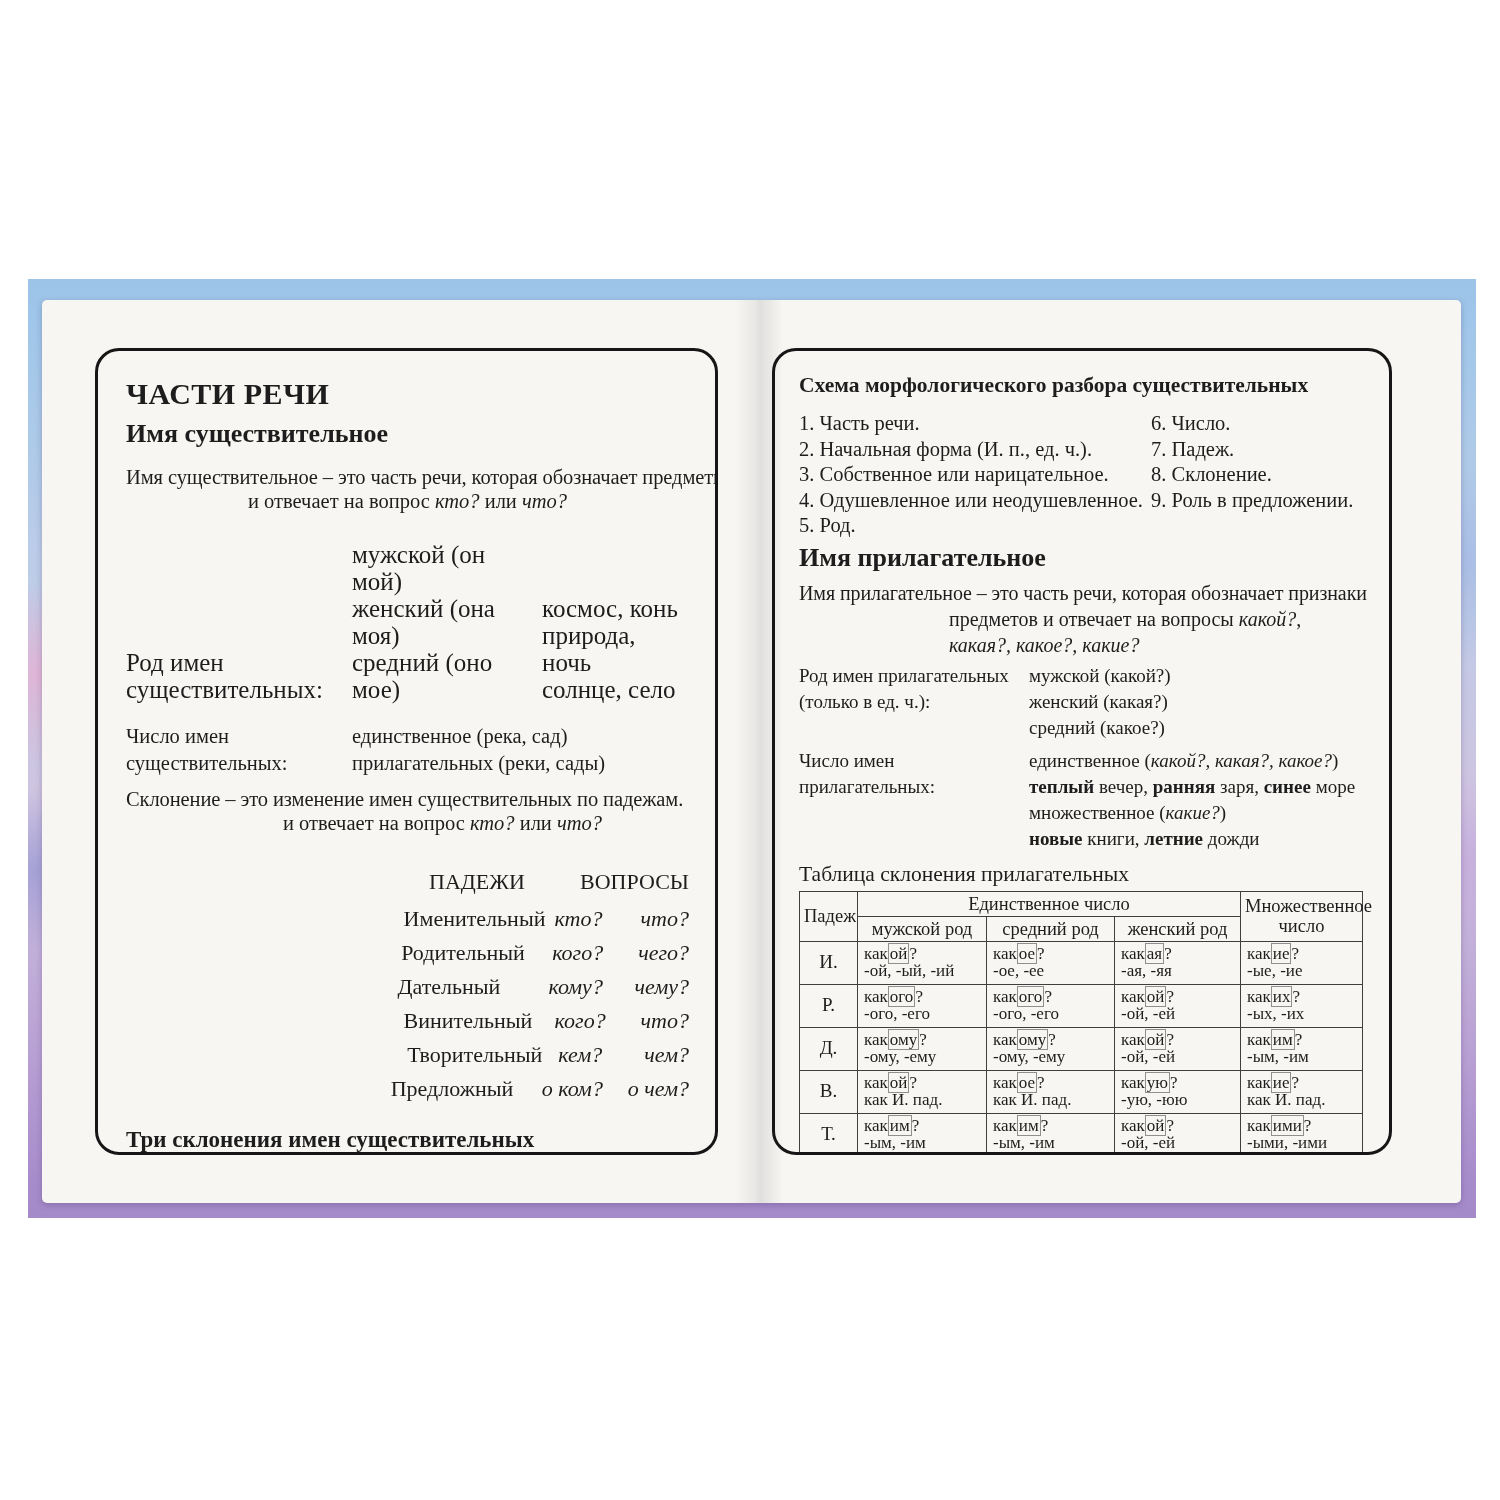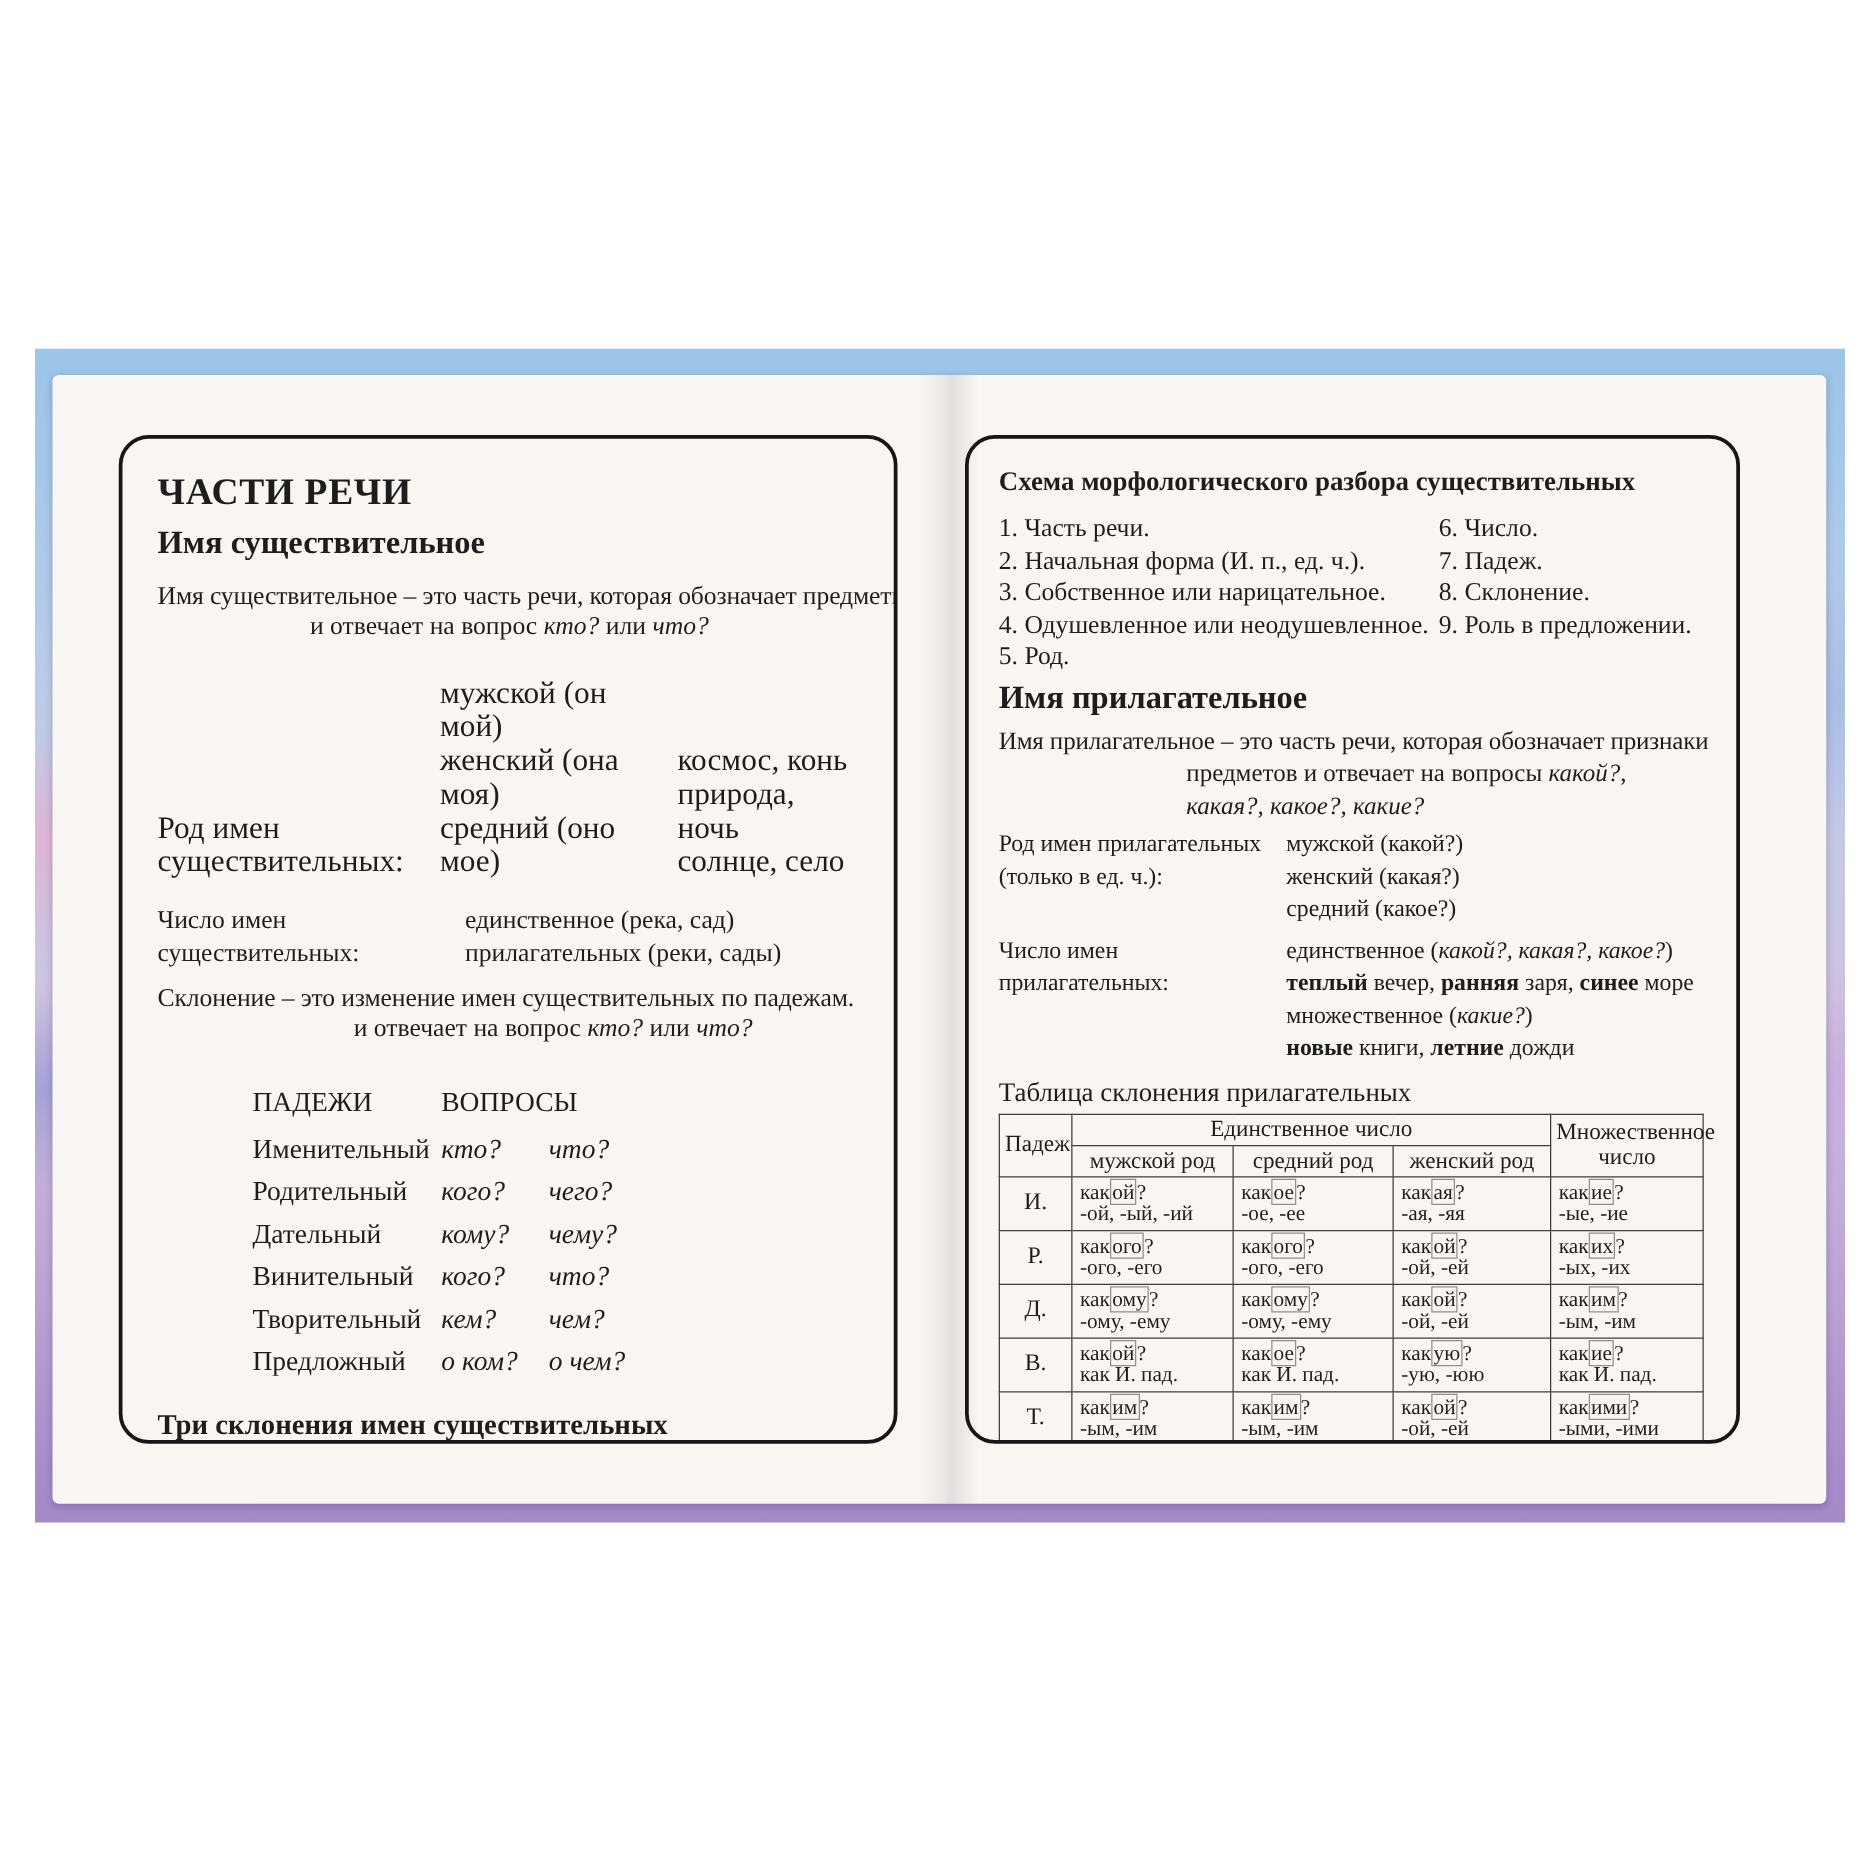--- a/index.html
+++ b/index.html
@@ -25,26 +25,26 @@
 
   
   .l-title { font-size:30px; line-height:33px; font-weight:bold; letter-spacing:.5px; margin-bottom:9px; }
   .l-sub   { font-size:26px; line-height:29px; font-weight:bold; margin-bottom:17px; }
   .def1 { font-size:20.5px; line-height:24px; white-space:nowrap; letter-spacing:-.1px; }
   .def2 { font-size:20.5px; line-height:24px; text-align:center; margin-bottom:28px; }
   .gblock { display:flex; font-size:25px; line-height:27px; margin-bottom:20px;align-items:flex-end; }
   .gblock .lbl  { width:192px; flex:none; }
   .gblock .colA { width:155px; flex:none; margin-left:34px; }
   .gblock .colB { flex:1; margin-left:35px; }
-  .nblock { display:flex; font-size:20.5px; line-height:27px; margin-bottom:10px;gap:20px; }
+  .nblock { display:flex; font-size:20.5px; line-height:27px; margin-bottom:10px; }
   .nblock .lbl { width:226px; flex:none; }
   .skl1 { font-size:20.5px; line-height:24px; white-space:nowrap; letter-spacing:-.1px; }
   .skl2 { font-size:20.5px; line-height:24px; text-align:center; margin-left:70px; margin-bottom:34px; }
   .cases { margin-left:76px; font-size:22px; line-height:25px; margin-bottom:26px; }
-  .cases .crow { display:flex; margin-bottom:9px; }
+  .cases .crow { display:flex; margin-bottom:9px;justify-content:flex-end; }
   .cases .crow.hdr { margin-bottom:12px; }
   .cases .c1 { width:151px; flex:none; }
   .cases .c2 { width:86px;  flex:none; }
   .cases .q  { font-style:italic; }
   .three-title { font-size:23px; line-height:26px; font-weight:bold; margin-bottom:16px; }
 
   
   .r-title { font-size:21.5px; line-height:25px; font-weight:bold; margin-bottom:13px; }
   .scheme { display:flex; font-size:20.5px; line-height:25.5px; margin-bottom:4px; }
   .scheme .colL { width:352px; flex:none; }

